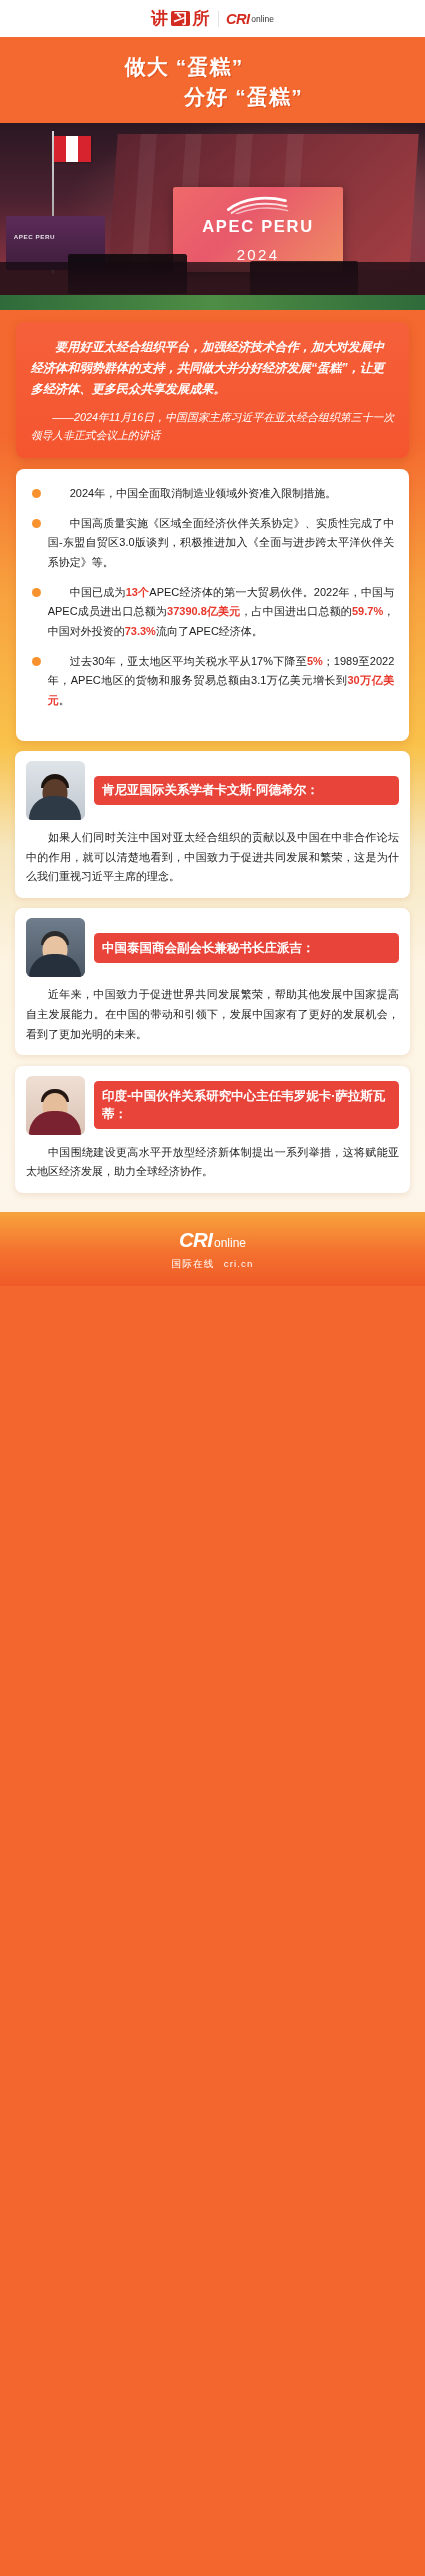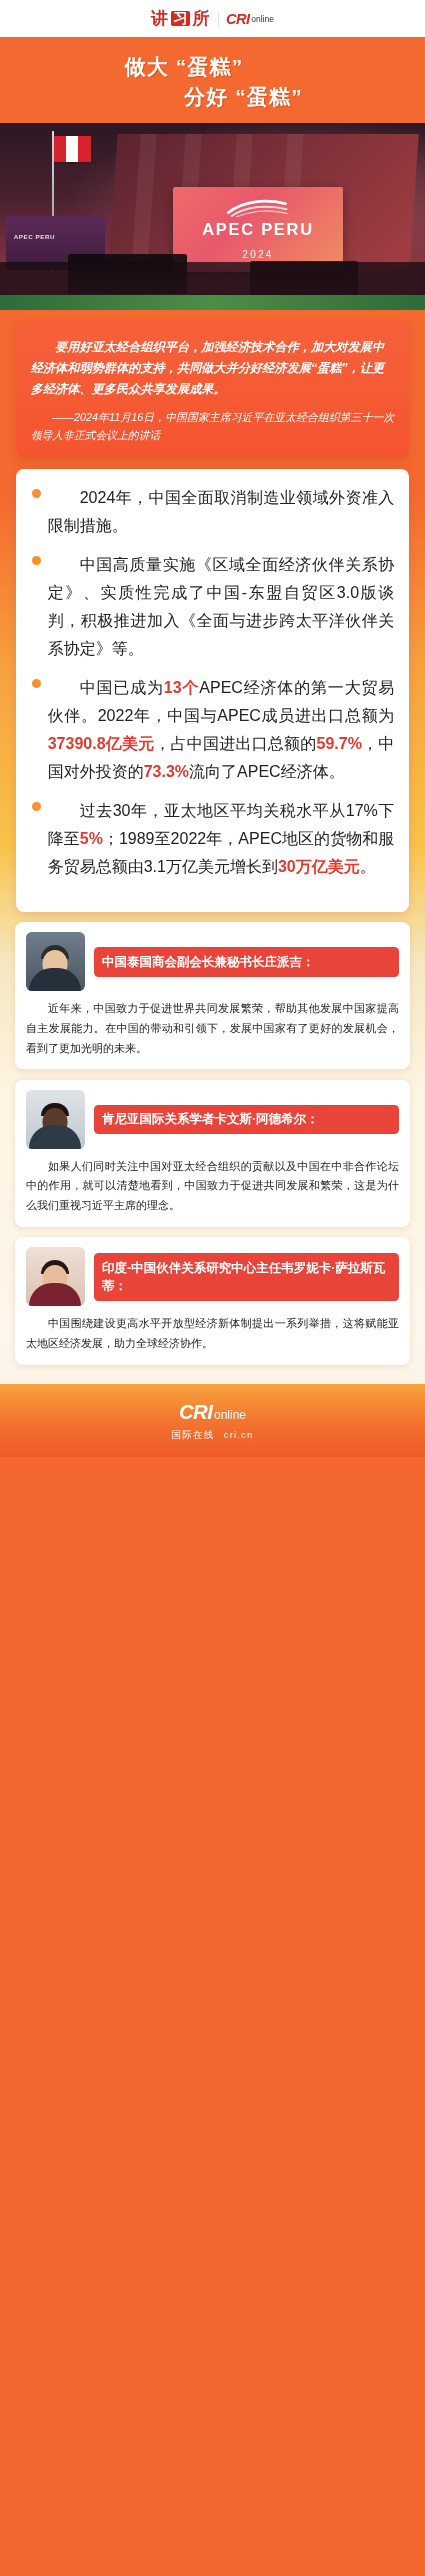--- a/index.html
+++ b/index.html
@@ -127,21 +127,21 @@
   }
   .hero .apec-text {
     color: #fff;
     font-size: 16.5px;
     font-weight: bold;
     letter-spacing: 1.7px;
     line-height: 1;
   }
   .hero .apec-year {
     color: #fff;
-    font-size: 10px;
+    font-size: 15px;
     letter-spacing: 2.3px;
     margin-top: 12px;
   }
   .hero .flag-pole {
     position: absolute;
     left: 52px; top: 8px;
     width: 2.3px; height: 142px;
     background: linear-gradient(180deg,#d9d9d9,#8d8d8d);
   }
   .hero .flag {
@@ -231,21 +231,21 @@
   }
   .fact:last-child { margin-bottom: 16px; }
   .fact .dot {
     position: absolute;
     left: 1.1px; top: 5.1px;
     width: 9px; height: 9px;
     border-radius: 50%;
     background: #f7922f;
   }
   .fact p {
-    font-size: 16px;
+    font-size: 11px;
     line-height: 1.75;
     color: #222222;
     text-indent: 2em;
     text-align: justify;
   }
   .hl {
     color: #e8372b;
     font-weight: bold;
   }
 
@@ -458,40 +458,40 @@
     </div>
     <div class="fact">
       <span class="dot"></span>
       <p id="fact3"><span>过去30年，亚太地区平均关税水平从17%下降至</span><span class="hl">5%</span><span>；1989至2022年，APEC地区的货物和服务贸易总额由3.1万亿美元增长到</span><span class="hl">30万亿美元</span><span>。</span></p>
     </div>
   </div>
 
 
   <div class="expert-card">
     <div class="expert-top">
+      <div class="avatar av2">
+        <div class="hair"></div>
+        <div class="face"></div>
+        <div class="body"></div>
+      </div>
+      <div class="expert-name">肯尼亚国际关系学者卡文斯·阿德希尔：</div>
+    </div>
+    <div class="expert-text">如果人们同时关注中国对亚太经合组织的贡献以及中国在中非合作论坛中的作用，就可以清楚地看到，中国致力于促进共同发展和繁荣，这是为什么我们重视习近平主席的理念。</div>
+  </div>
+
+  <div class="expert-card">
+    <div class="expert-top">
       <div class="avatar av1">
         <div class="hair"></div>
         <div class="face"></div>
         <div class="body"></div>
       </div>
       <div class="expert-name">中国泰国商会副会长兼秘书长庄派吉：</div>
     </div>
     <div class="expert-text">近年来，中国致力于促进世界共同发展繁荣，帮助其他发展中国家提高自主发展能力。在中国的带动和引领下，发展中国家有了更好的发展机会，看到了更加光明的未来。</div>
-  </div>
-
-  <div class="expert-card">
-    <div class="expert-top">
-      <div class="avatar av2">
-        <div class="hair"></div>
-        <div class="face"></div>
-        <div class="body"></div>
-      </div>
-      <div class="expert-name">肯尼亚国际关系学者卡文斯·阿德希尔：</div>
-    </div>
-    <div class="expert-text">如果人们同时关注中国对亚太经合组织的贡献以及中国在中非合作论坛中的作用，就可以清楚地看到，中国致力于促进共同发展和繁荣，这是为什么我们重视习近平主席的理念。</div>
   </div>
 
   <div class="expert-card">
     <div class="expert-top">
       <div class="avatar av3">
         <div class="hair"></div>
         <div class="face"></div>
         <div class="body"></div>
       </div>
       <div class="expert-name">印度-中国伙伴关系研究中心主任韦罗妮卡·萨拉斯瓦蒂：</div>

